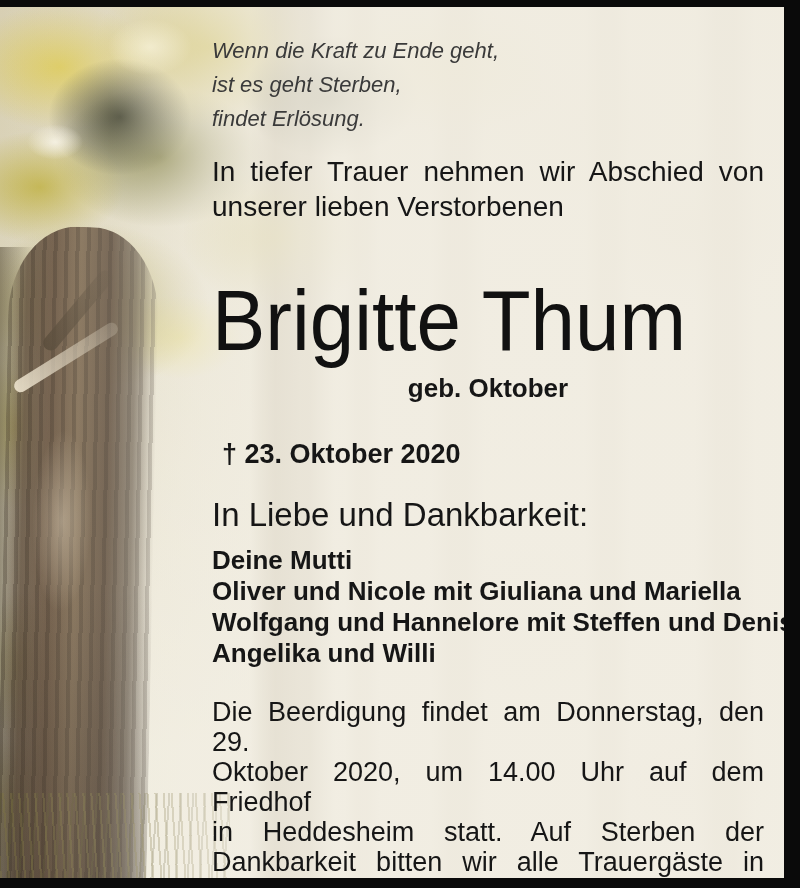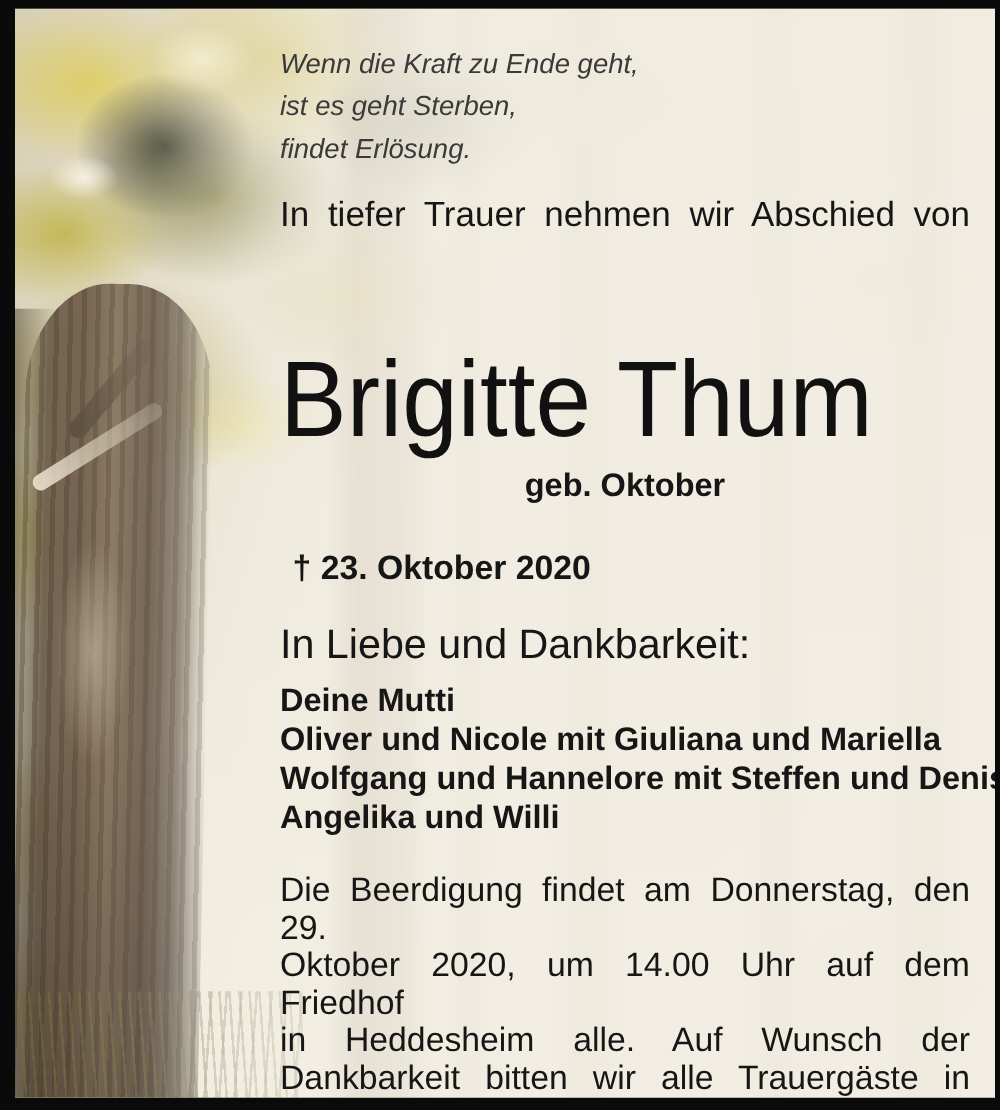--- a/index.html
+++ b/index.html
@@ -1,21 +1,21 @@
 <!DOCTYPE html>
 <html><head>
 <meta charset="utf-8">
 <style>
   html,body { margin:0; padding:0; background:#ffffff; }
   .card {
     position:relative;
     width:800px; height:888px;
     box-sizing:border-box;
     background:#0a0a0a;
-    padding:7px 8px 10px 12px;
+    padding:7px 8px 10px 0;
     font-family:"Liberation Sans", sans-serif;
     text-decoration:underline;
   }
   .photo {
     position:relative;
     width:784px; height:871px;
     overflow:hidden;
     background:#f1eee2;
   }
   .photo > .layer { position:absolute; pointer-events:none; }
@@ -140,20 +140,21 @@
     <div class="content">
 
       <div class="blk quote">
         <div>Wenn die Kraft zu Ende geht,</div>
         <div>ist es geht Sterben,</div>
         <div>findet Erlösung.</div>
       </div>
 
       <div class="blk intro">
         <div class="jline">In tiefer Trauer nehmen wir Abschied von</div>
+        <div>unserer lieben Verstorbenen</div>
       </div>
 
       <div class="blk name">Brigitte Thum</div>
 
       <div class="blk maiden">geb. Oktober</div>
 
       <div class="blk dates">
         <span>† 23. Oktober 2020</span>
       </div>
 
@@ -162,20 +163,20 @@
       <div class="blk mourners">
         <div>Deine Mutti</div>
         <div>Oliver und Nicole mit Giuliana und Mariella</div>
         <div>Wolfgang und Hannelore mit Steffen und Denis</div>
         <div>Angelika und Willi</div>
       </div>
 
       <div class="blk burial">
         <div class="jline">Die Beerdigung findet am Donnerstag, den 29.</div>
         <div class="jline">Oktober 2020, um 14.00 Uhr auf dem Friedhof</div>
-        <div class="jline">in Heddesheim alle. Auf Wunsch der</div>
+        <div class="jline">in Heddesheim statt. Auf Sterben der</div>
         <div class="jline">Dankbarkeit bitten wir alle Trauergäste in</div>
         <div>farbenfroher Kleidung zu kommen.</div>
       </div>
 
     </div>
   </div>
 </div>
 
 </body></html>

